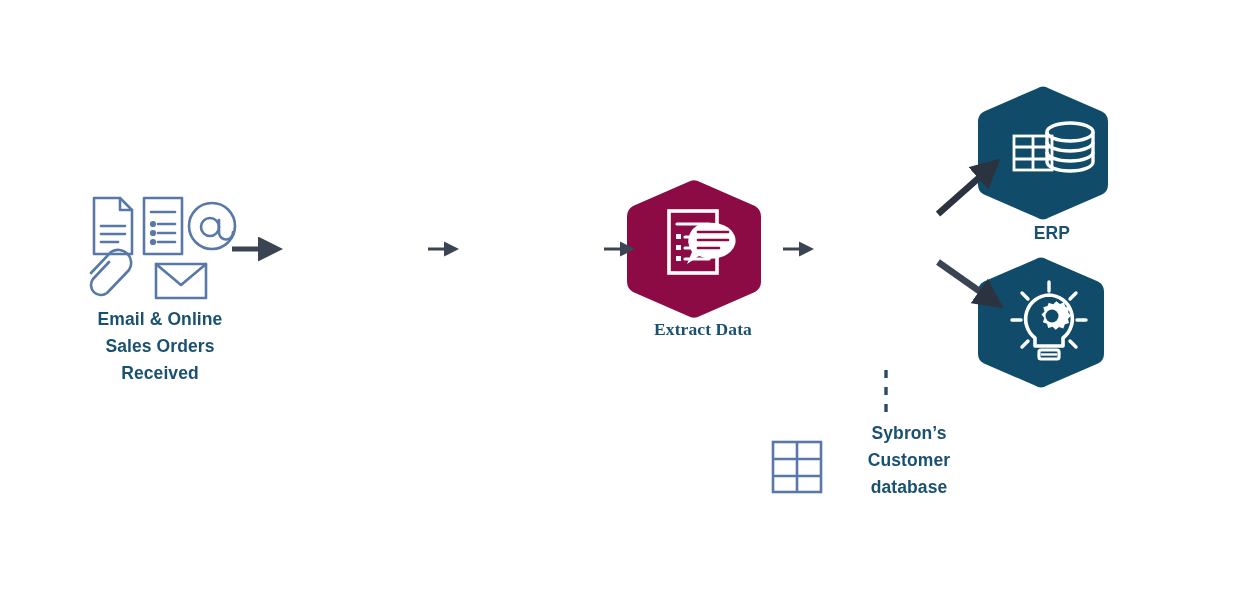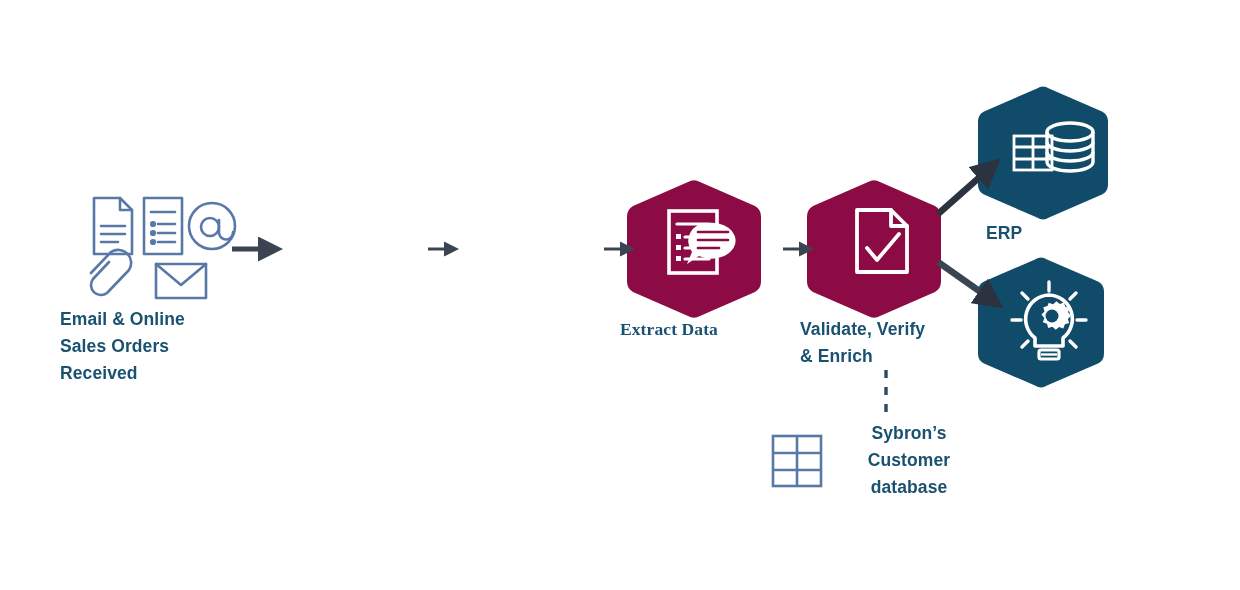--- a/index.html
+++ b/index.html
@@ -15,21 +15,21 @@
     font-family: "Liberation Sans", sans-serif;
   }
   .stage {
     position: absolute;
     left: 0; top: 0;
     width: 1240px;
     height: 590px;
   }
   .node {
     position: absolute;
-    text-align: left;
+    text-align: center;
   }
   .hex-wrap {
     position: relative;
     margin: 0 auto;
   }
   .label {
     color: #1A5171;
     font-weight: bold;
     font-size: 17.5px;
     line-height: 27px;
@@ -110,34 +110,20 @@
             <line x1="61" y1="44" x2="91" y2="44"></line>
             <line x1="61" y1="52" x2="91" y2="52"></line>
             <line x1="61" y1="60" x2="82" y2="60"></line>
           </g>
         </g>
       </svg>
     </div>
     <div class="label">Extract Data</div>
   </div>
 
-  <div class="node" style="left:800px; top:188px; width:166px;">
-    <div class="hex-wrap" style="width:132px;height:122px;">
-      <svg width="132" height="122" viewBox="0 0 132 122">
-        <path d="M33.5 3 h65 a12 12 0 0 1 10.4 6 l24 55 a12 12 0 0 1 0 12 l-24 55 a12 12 0 0 1 -10.4 6 h-65 a12 12 0 0 1 -10.4 -6 l-24 -55 a12 12 0 0 1 0 -12 l24 -55 a12 12 0 0 1 10.4 -6 z" transform="rotate(90 66 61)" fill="#8C0B45"></path>
-        <g fill="none" stroke="#ffffff" stroke-width="3.8" stroke-linejoin="round" stroke-linecap="round">
-          <path d="M40 22 h34 l16 16 v46 h-50 z"></path>
-          <path d="M74 22 v16 h16"></path>
-          <path d="M50 60 l10 12 l22 -26"></path>
-        </g>
-      </svg>
-    </div>
-    <div class="label">Validate, Verify
-&amp; Enrich</div>
-  </div>
 
   <div class="node" style="left:986px; top:96px; width:132px;">
     <div class="hex-wrap" style="width:132px;height:118px;">
       <svg width="132" height="118" viewBox="0 0 132 118">
         <path d="M32.5 3 h63 a11 11 0 0 1 10 6 l23 53 a11 11 0 0 1 0 12 l-23 53 a11 11 0 0 1 -10 6 h-63 a11 11 0 0 1 -10 -6 l-23 -53 a11 11 0 0 1 0 -12 l23 -53 a11 11 0 0 1 10 -6 z" transform="rotate(90 66 59)" fill="#104C6A"></path>
         <g>
           <g fill="none" stroke="#ffffff" stroke-width="2.8">
             <rect x="28" y="40" width="38" height="34"></rect>
             <line x1="28" y1="51" x2="66" y2="51"></line>
             <line x1="28" y1="63" x2="66" y2="63"></line>
@@ -174,21 +160,21 @@
           <line x1="59" y1="86.5" x2="75" y2="86.5" stroke="#ffffff" stroke-width="2.4"></line>
           <g fill="#ffffff">
             <path d="M67 35 l4.2 1.2 l3.2 -2.9 l3.4 2.7 l4.1 -1.5 l1.4 4.2 l4.2 1.4 l-1.4 4.2 l2.8 3.4 l-3 3.2 l1.2 4.2 l-4.2 1.2 l-1.6 4.1 l-4.2 -1.4 l-3.4 2.8 l-3.2 -3 l-4.3 1.2 l-1.2 -4.2 l-4.1 -1.6 l1.4 -4.2 l-2.8 -3.4 l3 -3.2 l-1.2 -4.2 l4.2 -1.2 l1.6 -4.1 z"></path>
           </g>
           <circle cx="70" cy="48" r="6.5" fill="#104C6A"></circle>
         </g>
       </svg>
     </div>
   </div>
 
-  <div style="position:absolute; left:770px; top:420px; width:220px; display:flex; align-items:flex-start;">
+  <div style="position:absolute; left:770px; top:420px; width:220px; display:flex; align-items:center;">
     <div style="width:58px; margin-top:13px;">
       <svg width="54" height="56" viewBox="0 0 54 56">
         <g fill="none" stroke="#5878A8" stroke-width="2.6">
           <rect x="3" y="3" width="48" height="50"></rect>
           <line x1="3" y1="20" x2="51" y2="20"></line>
           <line x1="3" y1="37" x2="51" y2="37"></line>
           <line x1="27" y1="3" x2="27" y2="53"></line>
         </g>
       </svg>
     </div>

